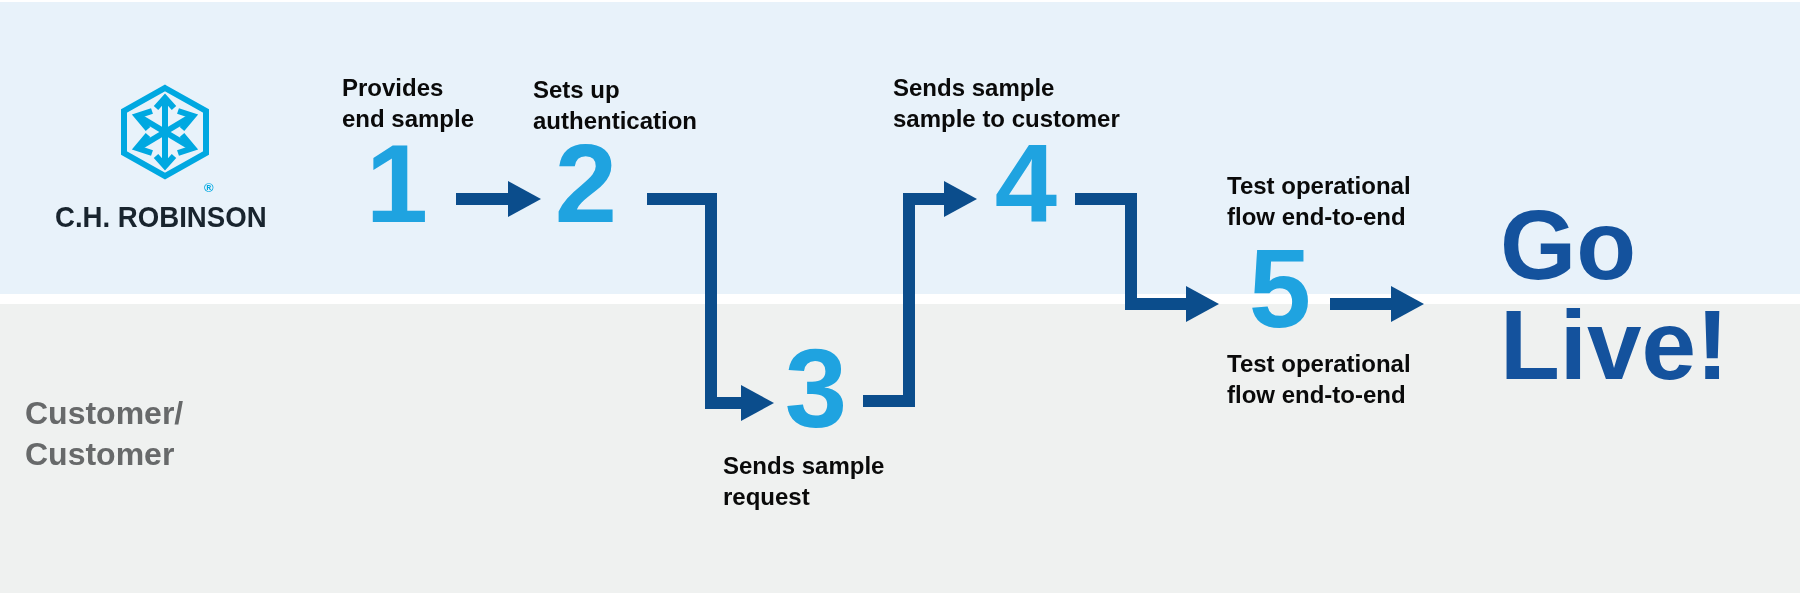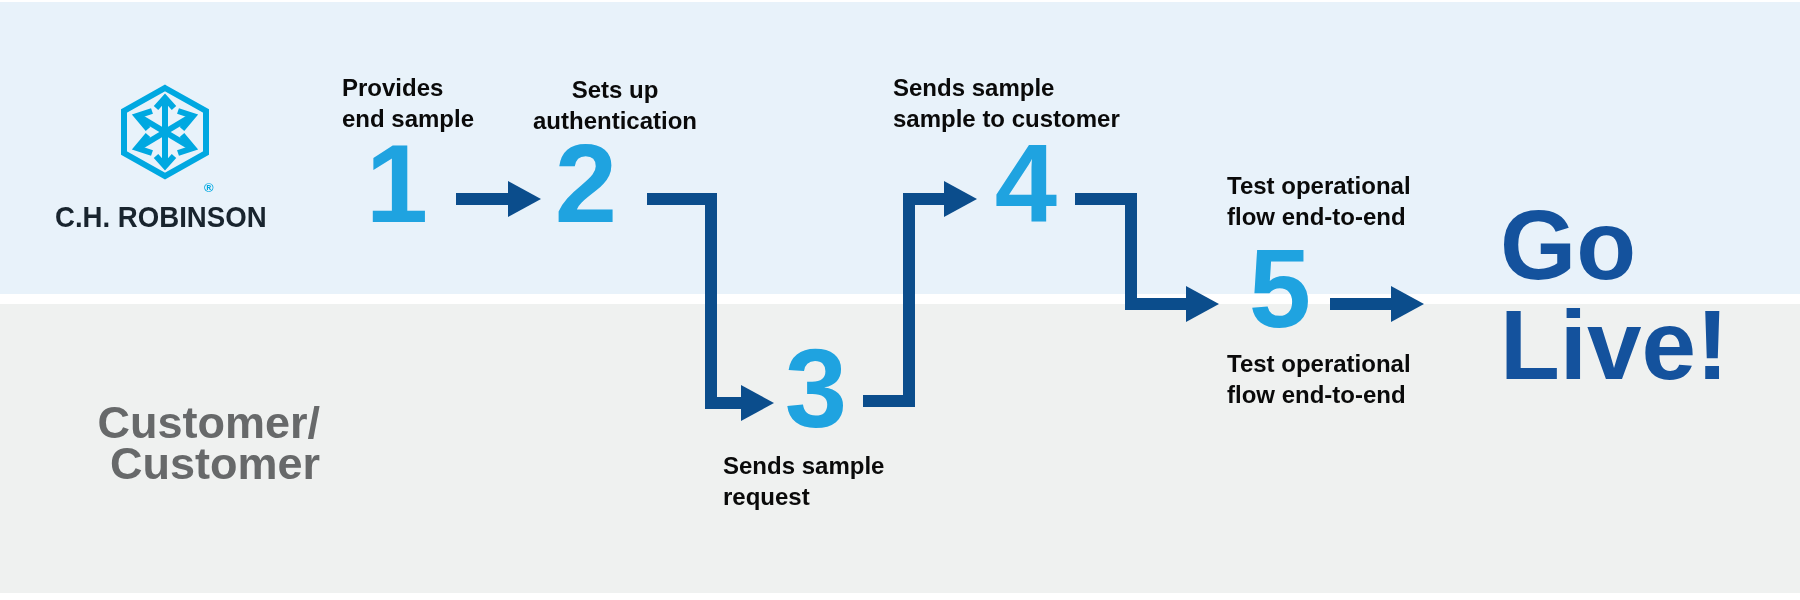--- a/index.html
+++ b/index.html
@@ -10,21 +10,21 @@
   .lane-bottom{position:absolute;left:0;top:304px;width:1800px;height:289px;background:var(--band-gray);}
 
   .logo-svg{position:absolute;left:120px;top:84px;width:90px;height:96px;}
   .logo-svg *{stroke:var(--logo-blue);fill:none;}
   .reg-mark{position:absolute;left:204px;top:180px;font-size:13px;font-weight:bold;color:var(--logo-blue);}
   .wordmark{position:absolute;left:55px;top:200px;width:240px;font-size:30px;font-weight:bold;color:var(--wordmark-dark);letter-spacing:0px;transform:scaleX(.92);transform-origin:left center;white-space:nowrap;}
 
   .lbl{position:absolute;font-size:24px;line-height:31px;font-weight:bold;color:var(--label-dark);white-space:nowrap;}
   .num{position:absolute;width:160px;margin-left:-80px;text-align:center;font-size:112px;line-height:112px;font-weight:bold;color:var(--cyan);}
 
-  .customer{position:absolute;left:25px;top:402px;width:295px;text-align:right;font-size:45px;line-height:41px;font-weight:bold;color:var(--customer-gray);}
+  .customer{position:absolute;left:25px;top:393px;width:295px;text-align:left;font-size:32px;line-height:41px;font-weight:bold;color:var(--customer-gray);}
 
   .golive{position:absolute;left:1500px;top:195px;font-size:98px;line-height:100px;font-weight:bold;color:var(--golive-blue);white-space:nowrap;}
 
   .arrows{position:absolute;left:0;top:0;width:1800px;height:600px;pointer-events:none;}
   .arrows .shaft{fill:none;stroke:var(--navy);stroke-width:12px;stroke-linejoin:miter;stroke-linecap:butt;}
   .arrows .head{fill:var(--navy);stroke:none;}
 </style>
 </head>
 <body>
 
@@ -52,21 +52,21 @@
 
   <div class="customer">
     <div>Customer/</div>
     <div>Customer</div>
   </div>
 
   <div class="lbl" style="left:342px;top:72px;">
     <div>Provides</div>
     <div>end sample</div>
   </div>
-  <div class="lbl" style="left:533px;top:74px;text-align:center;">
+  <div class="lbl" style="left:533px;top:74px;">
     <div>Sets up</div>
     <div>authentication</div>
   </div>
   <div class="lbl" style="left:723px;top:450px;">
     <div>Sends sample</div>
     <div>request</div>
   </div>
   <div class="lbl" style="left:893px;top:72px;">
     <div>Sends sample</div>
     <div>sample to customer</div>

